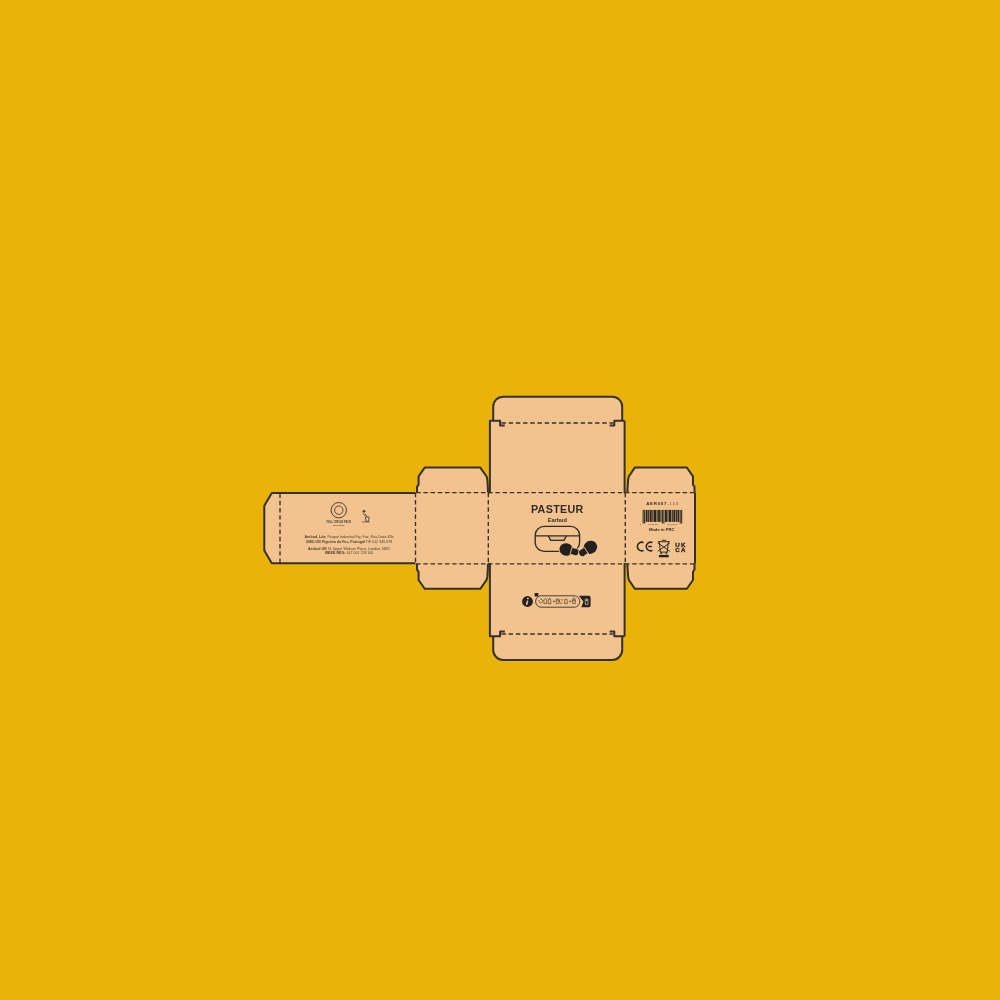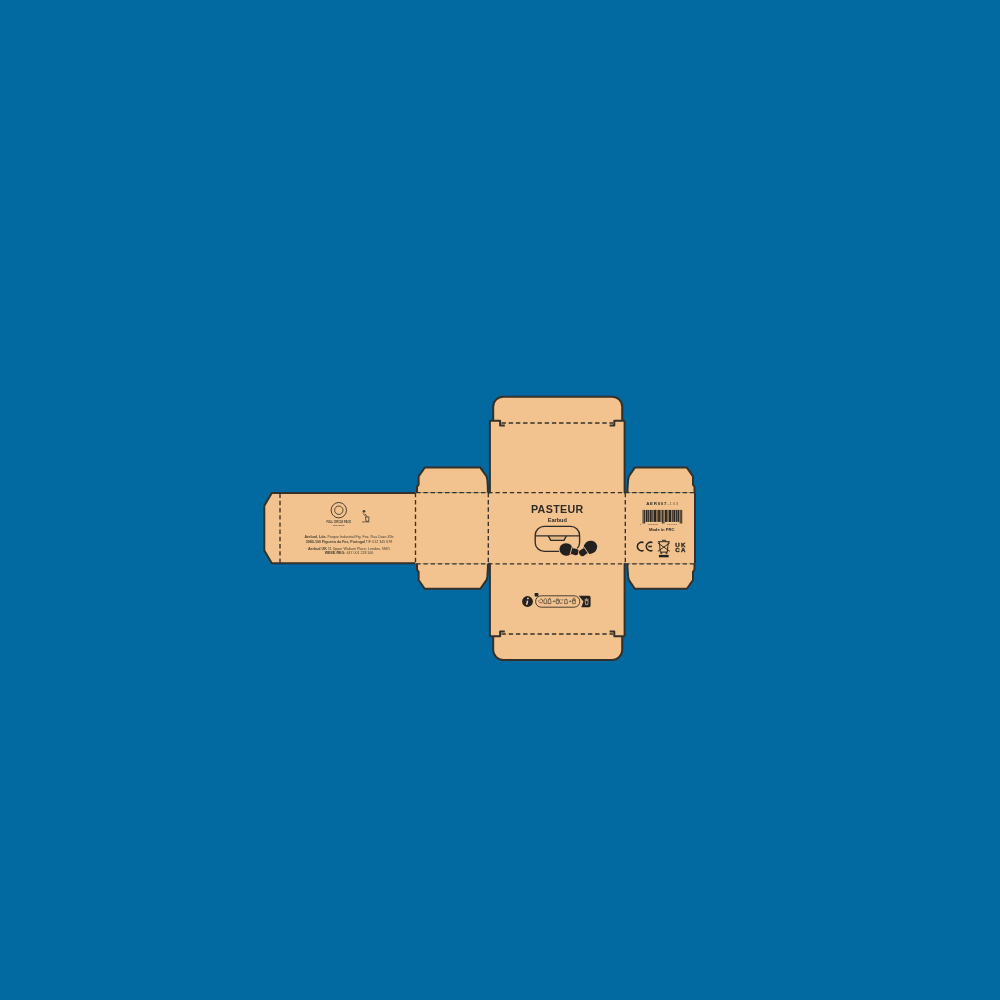--- a/index.html
+++ b/index.html
@@ -1,16 +1,16 @@
 <!DOCTYPE html>
 <html><head>
 <meta charset="utf-8">
 <style>
   html,body{margin:0;padding:0;background:#ffffff;}
-  .stage{width:1000px;height:1000px;position:relative;background:#0369a1;overflow:hidden;
+  .stage{width:1000px;height:1000px;position:relative;background:#eab308;overflow:hidden;
          font-family:"Liberation Sans", sans-serif;}
   svg{position:absolute;left:0;top:0;}
   text{font-family:"Liberation Sans", sans-serif;}
 </style>
 </head>
 <body>
 <div class="stage">
 <svg width="1000" height="1000" viewBox="0 0 1000 1000">
   <defs></defs>
 

